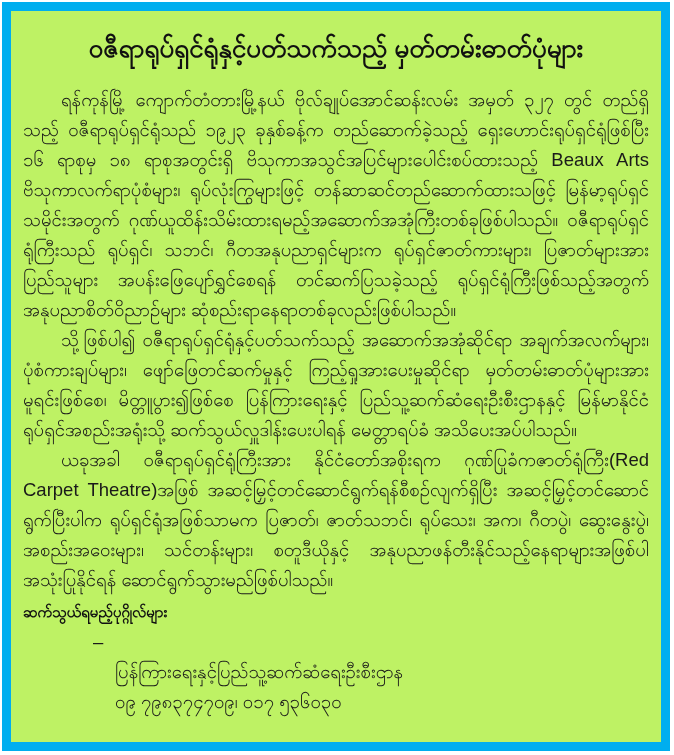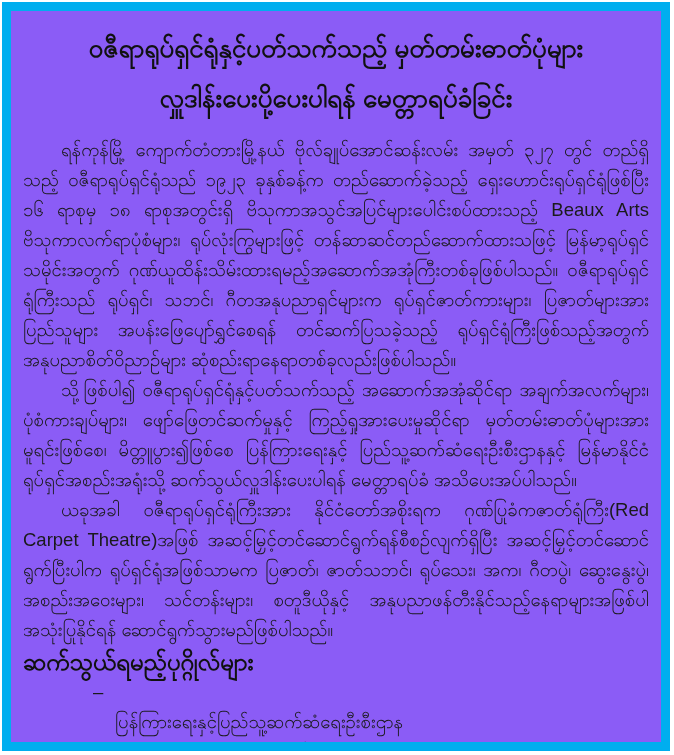--- a/index.html
+++ b/index.html
@@ -17,21 +17,21 @@
     overflow: hidden;
   }
   .frame {
     position: absolute;
     left: 2px;
     top: 2px;
     width: 668px;
     height: 749px;
     box-sizing: border-box;
     border: 9px solid #00AEEF;
-    background: #8b5cf6;
+    background: #bef264;
     overflow: hidden;
   }
   .inner {
     box-sizing: border-box;
     width: 100%;
     height: 100%;
     padding: 10px 12px 10px 12px;
     color: #151515;
     overflow: hidden;
   }
@@ -48,21 +48,21 @@
     line-height: 30px;
     text-align: justify;
     color: #1a1a1a;
   }
   .para {
     margin: 0;
     text-indent: 38px;
   }
   .contacts-heading {
     font-weight: bold;
-    font-size: 24px;
+    font-size: 15px;
     line-height: 30px;
     margin-top: 2px;
     color: #111111;
   }
   .contact {
     margin-left: 70px;
     font-size: 18.5px;
     line-height: 30px;
     color: #1a1a1a;
   }
@@ -79,21 +79,20 @@
 </style>
 </head>
 <body>
 
 <div class="page">
   <div class="frame" style="border-color: rgb(0, 174, 239);">
     <div class="inner">
 
       <div class="title-block">
         <div>ဝဇီရာရုပ်ရှင်ရုံနှင့်ပတ်သက်သည့် မှတ်တမ်းဓာတ်ပုံများ</div>
-        <div>လှူဒါန်းပေးပို့ပေးပါရန် မေတ္တာရပ်ခံခြင်း</div>
       </div>
 
       <div class="body-text">
         <p class="para">ရန်ကုန်မြို့ ကျောက်တံတားမြို့နယ် ဗိုလ်ချုပ်အောင်ဆန်းလမ်း အမှတ် ၃၂၇ တွင် တည်ရှိသည့် ဝဇီရာရုပ်ရှင်ရုံသည် ၁၉၂၃ ခုနှစ်ခန့်က တည်ဆောက်ခဲ့သည့် ရှေးဟောင်းရုပ်ရှင်ရုံဖြစ်ပြီး ၁၆ ရာစုမှ ၁၈ ရာစုအတွင်းရှိ ဗိသုကာအသွင်အပြင်များပေါင်းစပ်ထားသည့် Beaux Arts ဗိသုကာလက်ရာပုံစံများ၊ ရုပ်လုံးကြွများဖြင့် တန်ဆာဆင်တည်ဆောက်ထားသဖြင့် မြန်မာ့ရုပ်ရှင်သမိုင်းအတွက် ဂုဏ်ယူထိန်းသိမ်းထားရမည့်အဆောက်အအုံကြီးတစ်ခုဖြစ်ပါသည်။ ဝဇီရာရုပ်ရှင်ရုံကြီးသည် ရုပ်ရှင်၊ သဘင်၊ ဂီတအနုပညာရှင်များက ရုပ်ရှင်ဇာတ်ကားများ၊ ပြဇာတ်များအား ပြည်သူများ အပန်းဖြေပျော်ရွှင်စေရန် တင်ဆက်ပြသခဲ့သည့် ရုပ်ရှင်ရုံကြီးဖြစ်သည့်အတွက် အနုပညာစိတ်ဝိညာဉ်များ ဆုံစည်းရာနေရာတစ်ခုလည်းဖြစ်ပါသည်။</p>
         <p class="para">သို့ဖြစ်ပါ၍ ဝဇီရာရုပ်ရှင်ရုံနှင့်ပတ်သက်သည့် အဆောက်အအုံဆိုင်ရာ အချက်အလက်များ၊ ပုံစံကားချပ်များ၊ ဖျော်ဖြေတင်ဆက်မှုနှင့် ကြည့်ရှုအားပေးမှုဆိုင်ရာ မှတ်တမ်းဓာတ်ပုံများအား မူရင်းဖြစ်စေ၊ မိတ္တူပွား၍ဖြစ်စေ ပြန်ကြားရေးနှင့် ပြည်သူ့ဆက်ဆံရေးဦးစီးဌာနနှင့် မြန်မာနိုင်ငံရုပ်ရှင်အစည်းအရုံးသို့ ဆက်သွယ်လှူဒါန်းပေးပါရန် မေတ္တာရပ်ခံ အသိပေးအပ်ပါသည်။</p>
         <p class="para">ယခုအခါ ဝဇီရာရုပ်ရှင်ရုံကြီးအား နိုင်ငံတော်အစိုးရက ဂုဏ်ပြုခံကဇာတ်ရုံကြီး(Red Carpet Theatre)အဖြစ် အဆင့်မြှင့်တင်ဆောင်ရွက်ရန်စီစဉ်လျက်ရှိပြီး အဆင့်မြှင့်တင်ဆောင်ရွက်ပြီးပါက ရုပ်ရှင်ရုံအဖြစ်သာမက ပြဇာတ်၊ ဇာတ်သဘင်၊ ရုပ်သေး၊ အက၊ ဂီတပွဲ၊ ဆွေးနွေးပွဲ၊ အစည်းအဝေးများ၊ သင်တန်းများ၊ စတူဒီယိုနှင့် အနုပညာဖန်တီးနိုင်သည့်နေရာများအဖြစ်ပါ အသုံးပြုနိုင်ရန် ဆောင်ရွက်သွားမည်ဖြစ်ပါသည်။</p>
       </div>
 
       <div class="contacts-heading">ဆက်သွယ်ရမည့်ပုဂ္ဂိုလ်များ</div>
 

